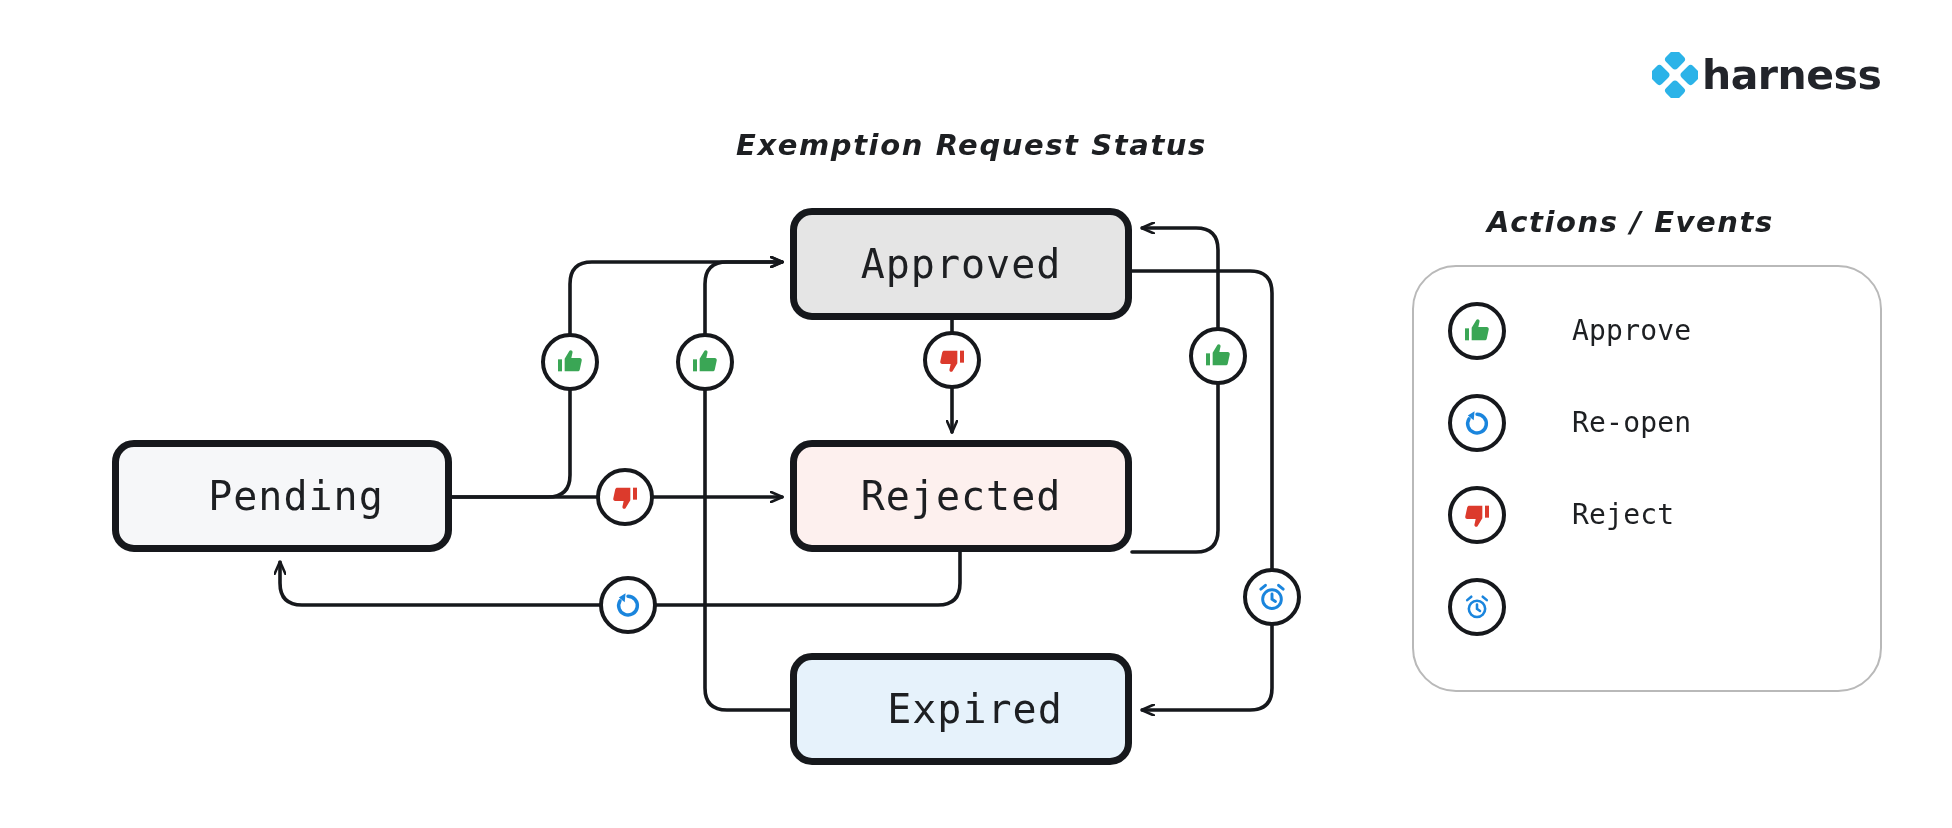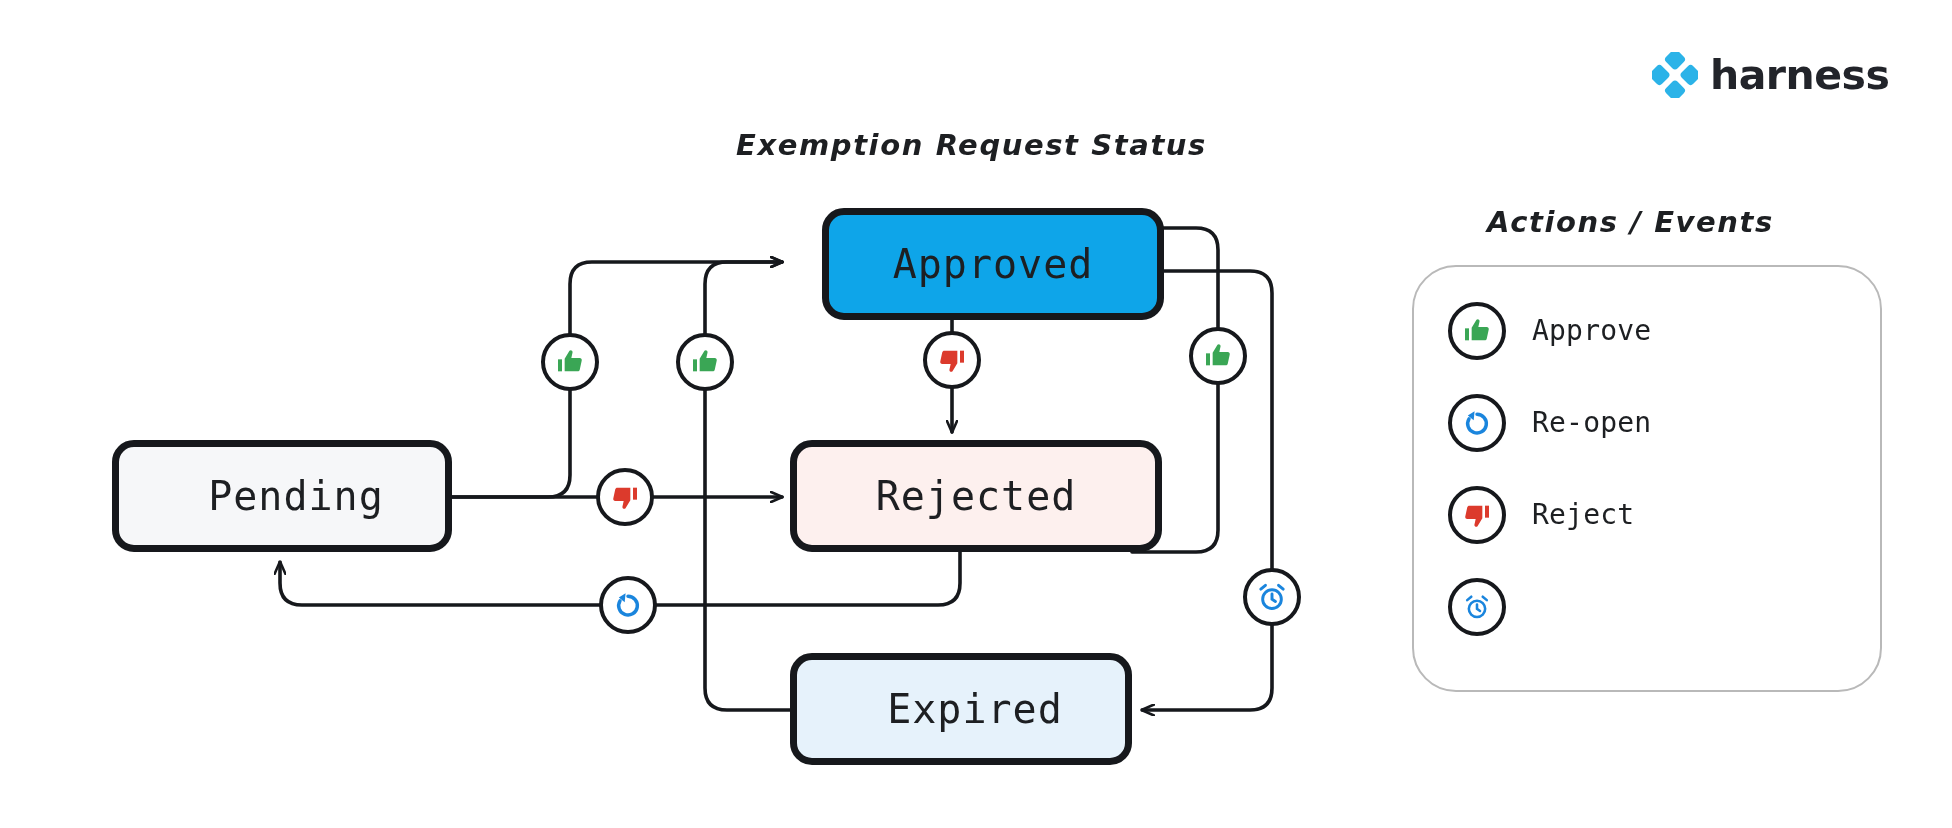--- a/index.html
+++ b/index.html
@@ -15,21 +15,21 @@
     font-family: "DejaVu Sans Mono", monospace;
   }
 
   
   #brand {
     position: absolute;
     left: 1652px;
     top: 52px;
     display: flex;
     align-items: center;
-    gap: 12px;
+    gap: 4px;
   }
   #brand .logo-mark { width: 46px; height: 46px; display: block; }
   #brand .logo-text {
     font-family: "DejaVu Sans", sans-serif;
     font-size: 41px;
     font-weight: 700;
     color: #22242a;
     letter-spacing: -0.5px;
     line-height: 1;
   }
@@ -63,22 +63,22 @@
     border-radius: 22px;
     display: flex;
     align-items: center;
     justify-content: center;
     font-family: "DejaVu Sans Mono", monospace;
     font-size: 40px;
     color: #1d1f22;
     letter-spacing: 1px;
   }
   #node-pending  { left: 112px; top: 440px; width: 340px; height: 112px; background: #f6f7f9; padding-left: 28px; }
-  #node-approved { left: 790px; top: 208px; width: 342px; height: 112px; background: #0ea5e9; margin-left: 32px; }
-  #node-rejected { left: 790px; top: 440px; width: 372px; height: 112px; background: #fdf0ee; }
+  #node-approved { left: 790px; top: 208px; width: 342px; height: 112px; background: #e5e5e5; }
+  #node-rejected { left: 790px; top: 440px; width: 342px; height: 112px; background: #fdf0ee; }
   #node-expired  { left: 790px; top: 653px; width: 342px; height: 112px; background: #e6f2fb; padding-left: 28px; }
 
   
   .edge-badge {
     position: absolute;
     width: 58px; height: 58px;
     box-sizing: border-box;
     border: 4px solid #16181c;
     border-radius: 50%;
     background: #ffffff;
@@ -128,20 +128,21 @@
   }
   .legend-badge svg { width: 32px; height: 32px; display: block; }
   .legend-badge.small svg { width: 28px; height: 28px; }
   .legend-label {
     font-family: "DejaVu Sans Mono", monospace;
     font-size: 28px;
     color: #1d1f22;
     line-height: 1.18;
     white-space: pre-line;
     letter-spacing: 0.2px;
+    margin-left: 40px;
   }
   .legend-label.two-line { font-size: 25px; }
 </style>
 </head>
 <body>
 
 <div id="brand">
   <svg class="logo-mark" viewBox="0 0 48 48">
     <g transform="rotate(45 24 24)">
       <rect x="4" y="4" width="17" height="17" rx="4" fill="#2bb3e8"></rect>

